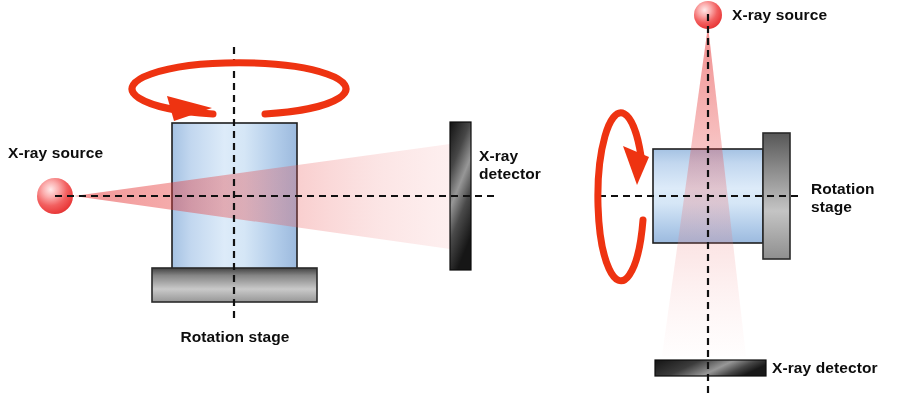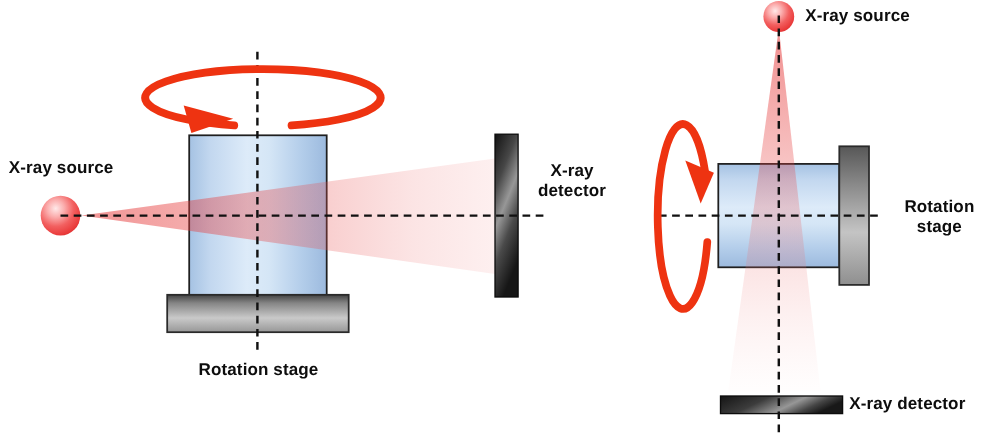--- a/index.html
+++ b/index.html
@@ -3,21 +3,21 @@
 <meta charset="utf-8">
 <style>
   html,body{margin:0;padding:0;background:#ffffff;}
   .stage-wrap{
     position:relative;width:900px;height:400px;background:#ffffff;overflow:hidden;
     font-family:"Liberation Sans",sans-serif;
   }
   .diagram-svg{position:absolute;left:0;top:0;}
   .lbl{
     position:absolute;font-weight:700;font-size:15.5px;line-height:17.5px;
-    color:#0d0d0d;white-space:pre-line;letter-spacing:0.1px;text-align:center;
+    color:#0d0d0d;white-space:pre-line;letter-spacing:0.1px;
   }
   .lbl-left-source{left:8px;top:144px;}
   .lbl-left-detector{left:479px;top:147px;width:82px;}
   .lbl-left-stage{left:149px;top:328px;width:172px;text-align:center;}
   .lbl-right-source{left:732px;top:6px;}
   .lbl-right-stage{left:811px;top:180px;width:86px;}
   .lbl-right-detector{left:772px;top:359px;}
 </style>
 </head>
 <body>

